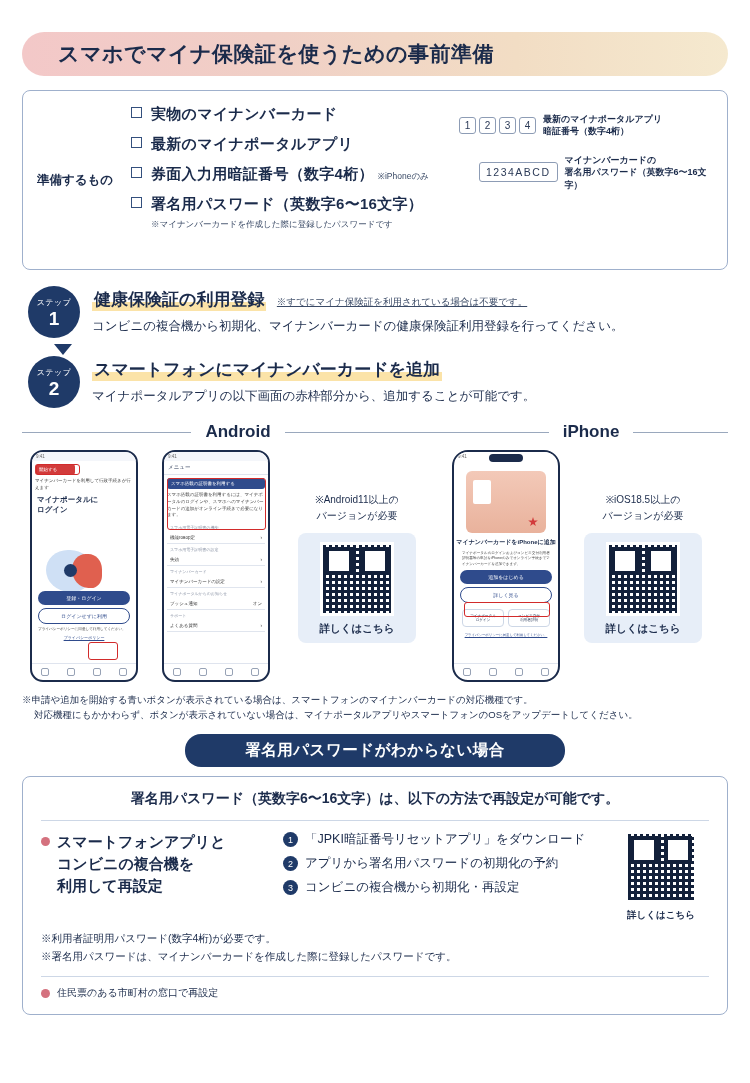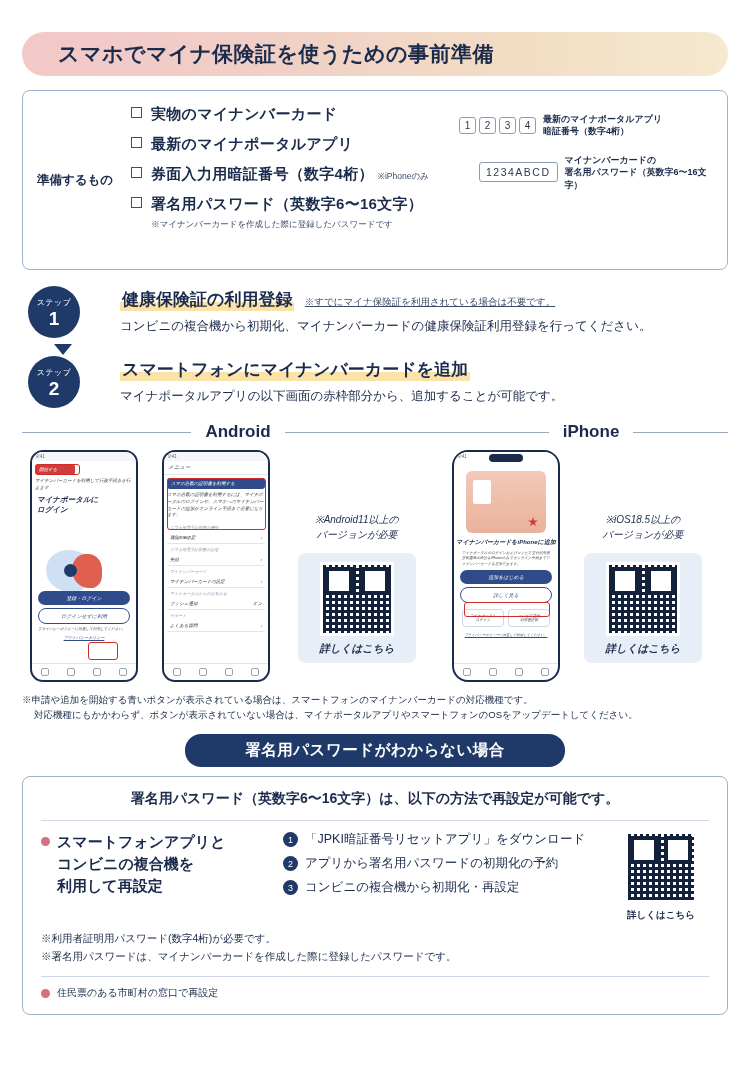--- a/index.html
+++ b/index.html
@@ -92,21 +92,21 @@
     display: flex; align-items: center; justify-content: center;
     font-size: 10px; background: #fff; color: #2b3a57;
   }
   .pw-box {
     border: 1px solid #8d9cb5; border-radius: 3px; background: #fff;
     font-size: 10.5px; letter-spacing: 1.5px; padding: 3px 6px; color: #2b3a57;
   }
 
   
   .steps { margin-top: 16px; position: relative; padding-left: 6px; }
-  .step-row { display: flex; align-items: flex-start; position: relative; gap: 28px; }
+  .step-row { display: flex; align-items: flex-start; position: relative; }
   .step-badge {
     width: 52px; height: 52px; border-radius: 50%;
     background: #1f3a68; color: #fff; flex: none;
     display: flex; flex-direction: column; align-items: center; justify-content: center;
     margin-right: 12px;
   }
   .step-badge .s-lbl { font-size: 8px; letter-spacing: .5px; }
   .step-badge .s-num { font-size: 19px; font-weight: bold; line-height: 1; margin-top: 1px; }
   .step-body { padding-top: 2px; }
   .step-title {
@@ -123,21 +123,21 @@
   }
   .step-gap { height: 18px; }
 
   
   .os-head { display: flex; margin-top: 14px; }
   .os-col { flex: 1; display: flex; align-items: center; }
   .os-col.android { width: 432px; flex: none; }
   .os-line { flex: 1; height: 1px; background: #9aa8bd; }
   .os-name { font-size: 17px; font-weight: bold; padding: 0 14px; }
 
-  .phones { display: flex; margin-top: 8px; gap: 8px; align-items: center; font-style: italic; }
+  .phones { display: flex; margin-top: 8px; gap: 8px; align-items: flex-start; }
   .phone {
     width: 108px; height: 232px; border: 2.5px solid #1b2b4b; border-radius: 13px;
     background: #fff; position: relative; overflow: hidden; flex: none;
   }
   .phone .statusbar { height: 9px; background: #f4f6fa; font-size: 4.5px; color: #666; padding: 2px 4px; }
   .phone-inner { padding: 3px; }
   .ph-blue-bar { background: #2f4b8c; color: #fff; font-size: 4.5px; border-radius: 3px; padding: 3px 4px; margin-bottom: 3px; }
   .ph-text { font-size: 4.5px; color: #444; line-height: 1.5; margin-bottom: 3px; }
   .ph-title { font-size: 7.5px; font-weight: bold; color: #1b2b4b; line-height: 1.3; margin: 2px 2px 4px; }
   .ph-row { border-bottom: 0.8px solid #e0e5ee; font-size: 4.5px; color: #333; padding: 3.5px 3px; display: flex; justify-content: space-between; }

